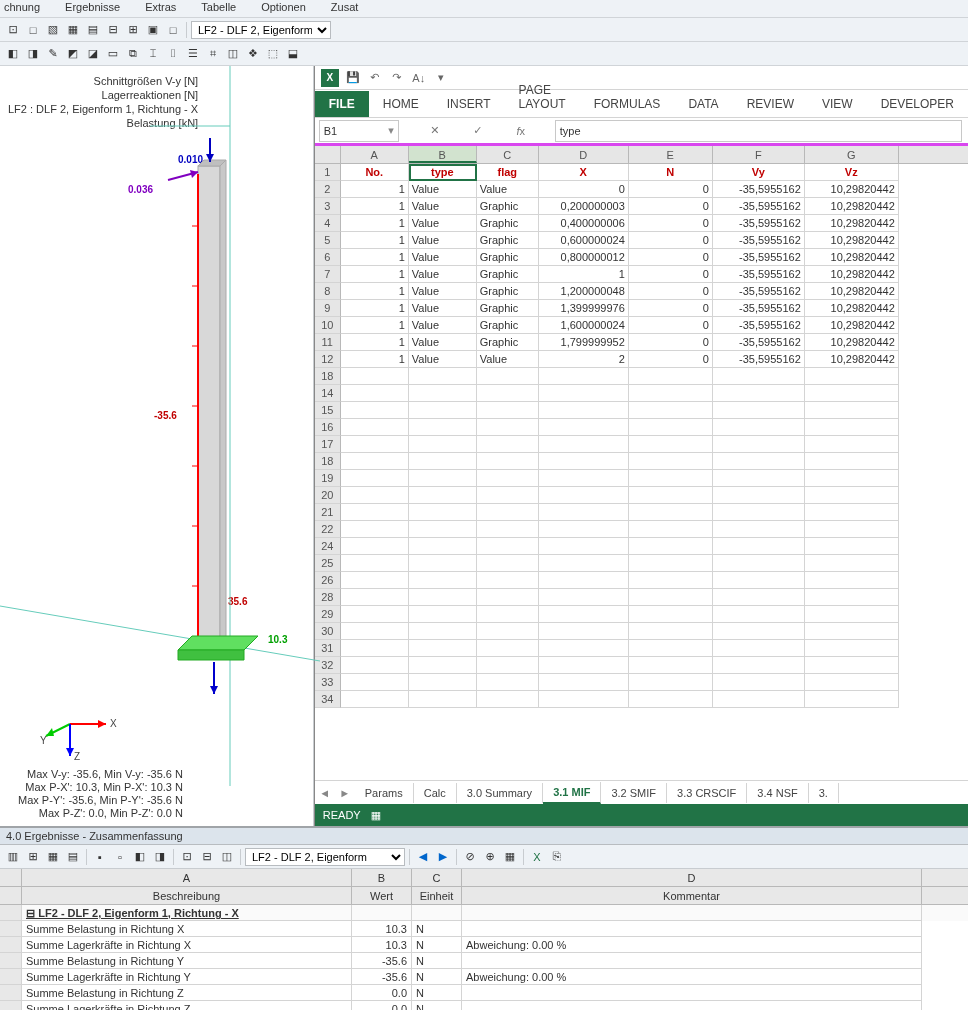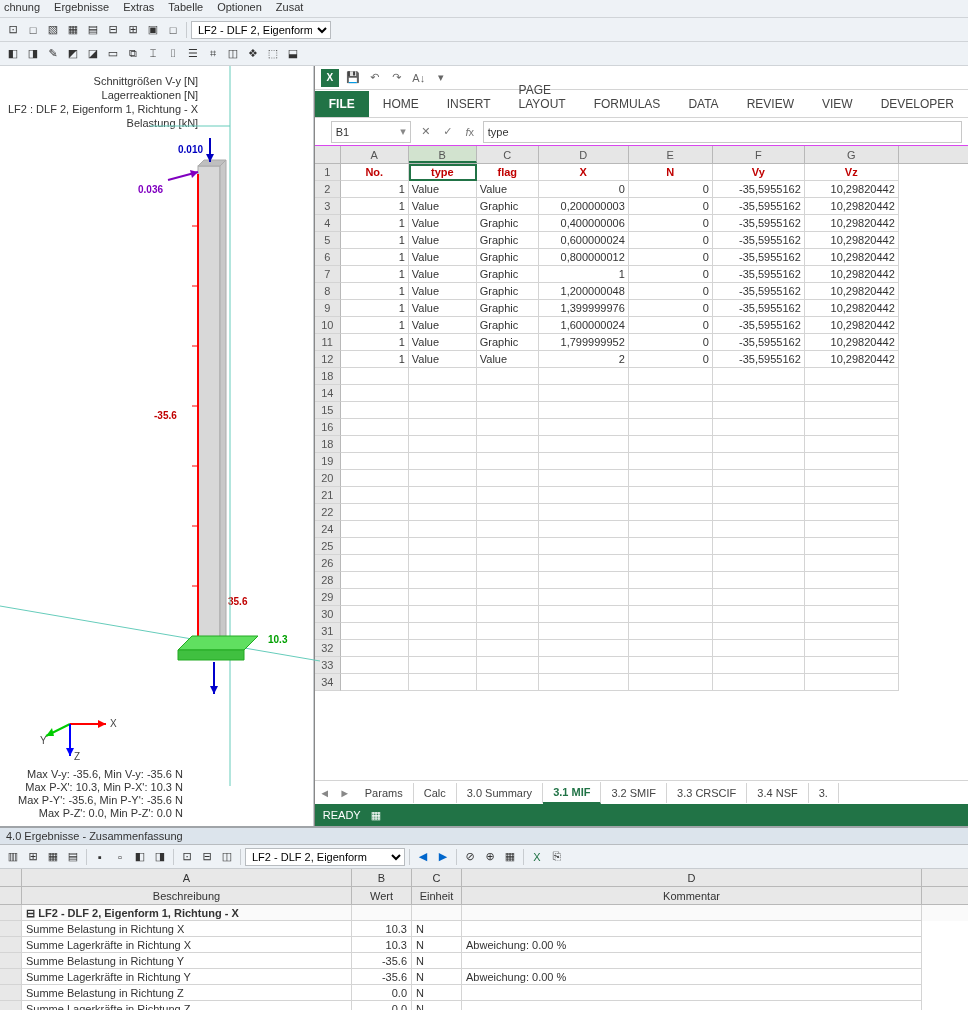--- a/index.html
+++ b/index.html
@@ -1,19 +1,19 @@
 <!DOCTYPE html>
 <html><head>
 <meta charset="utf-8">
 <style>
   * { box-sizing: border-box; font-family: "Segoe UI", Tahoma, sans-serif; }
   body { margin: 0; width: 968px; height: 1010px; background: #f0f0f0; overflow: hidden; font-size: 11px; color: #333; }
   
   
-  .eng-menubar { height: 18px; background: #eef2f6; padding: 1px 4px; display: flex; gap: 14px; border-bottom: 1px solid #d0d4d8; }
+  .eng-menubar { height: 18px; background: #eef2f6; padding: 1px 4px; display: flex; gap: 25px; border-bottom: 1px solid #d0d4d8; }
   .eng-menubar span { cursor: default; }
   .eng-tb { height: 24px; background: #eef2f6; border-bottom: 1px solid #d0d4d8; display: flex; align-items: center; gap: 2px; padding: 0 4px; overflow: hidden; }
   .tb-btn { width: 18px; height: 18px; border: 1px solid transparent; display: inline-flex; align-items: center; justify-content: center; font-size: 11px; }
   .tb-sep { width: 1px; height: 16px; background: #c8ccd0; margin: 0 2px; }
   .tb-combo { height: 18px; font-size: 11px; border: 1px solid #b8bcc0; background: #fff; padding: 0 2px; width: 140px; }
   
   
   .main-split { display: flex; height: 760px; }
   .viewport { position: relative; width: 320px; background: #fff; border-right: 1px solid #c8ccd0; text-align: right; }
   .viewport .overlay-text { position: absolute; left: 8px; top: 8px; font-size: 11px; line-height: 14px; }
@@ -22,21 +22,21 @@
   .viewport .stats { position: absolute; left: 8px; bottom: 6px; font-size: 11px; line-height: 13px; margin-left: 10px; }
   
   
   .excel { flex: 1; display: flex; flex-direction: column; background: #fff; border-left: 1px solid #888; }
   .xl-qat { height: 24px; background: #fff; display: flex; align-items: center; gap: 6px; padding: 0 6px; border-bottom: 1px solid #d4d4d4; }
   .xl-qat .xl-logo { width: 18px; height: 18px; background: #217346; color: #fff; font-weight: bold; font-size: 10px; display: flex; align-items: center; justify-content: center; }
   .xl-qat .qat-ico { width: 16px; height: 16px; display: inline-flex; align-items: center; justify-content: center; color: #666; }
   .xl-ribbon-tabs { height: 28px; background: #fff; display: flex; align-items: flex-end; padding-left: 0; border-bottom: 1px solid #d4d4d4; }
   .xl-tab { padding: 6px 14px; font-size: 12px; text-transform: uppercase; color: #444; cursor: default; }
   .xl-tab.file { background: #217346; color: #fff; font-weight: 600; text-align: center; }
-  .xl-namebox-row { height: 28px; display: flex; align-items: center; border-bottom: 1px solid #d946ef; background: #fff; padding-left: 12px; }
+  .xl-namebox-row { height: 28px; display: flex; align-items: center; border-bottom: 3px solid #d946ef; background: #fff; padding-left: 0; gap: 21px; }
   .xl-namebox { width: 80px; height: 22px; border: 1px solid #c8c8c8; margin: 0 4px; padding: 0 4px; display: flex; align-items: center; justify-content: space-between; }
   .xl-fx-btn { width: 22px; height: 22px; display: inline-flex; align-items: center; justify-content: center; color: #777; }
   .xl-fbar { flex: 1; height: 22px; border: 1px solid #c8c8c8; margin: 0 6px 0 2px; padding: 0 4px; display: flex; align-items: center; }
   
   .xl-grid { flex: 1; overflow: hidden; display: flex; flex-direction: column; }
   .xl-colhdrs { display: flex; background: #e6e6e6; height: 18px; border-bottom: 1px solid #b8b8b8; }
   .xl-corner { width: 26px; border-right: 1px solid #b8b8b8; background: #e6e6e6; }
   .xl-colhdr { border-right: 1px solid #b8b8b8; text-align: center; font-size: 11px; color: #555; line-height: 18px; background: #e6e6e6; }
   .xl-colhdr.sel { background: #d2e3cf; border-bottom: 2px solid #217346; }
   .colA { width: 68px; } .colB { width: 68px; } .colC { width: 62px; }
@@ -61,21 +61,21 @@
   .results-title { padding: 2px 6px; font-size: 11px; background: #dce4ec; border-bottom: 1px solid #b8bcc0; }
   .results-tb { height: 24px; display: flex; align-items: center; gap: 2px; padding: 0 4px; border-bottom: 1px solid #c8ccd0; }
   .results-grid { background: #fff; }
   .rg-hdr { display: flex; background: #e8e8e8; height: 18px; border-bottom: 1px solid #b8b8b8; }
   .rg-hcell { border-right: 1px solid #b8b8b8; text-align: center; font-size: 11px; line-height: 18px; }
   .rg-row { display: flex; height: 16px; }
   .rg-cell { border-right: 1px solid #d4d4d4; border-bottom: 1px solid #d4d4d4; padding: 0 4px; font-size: 11px; line-height: 16px; overflow: hidden; white-space: nowrap; }
   .rg-cell.r { text-align: right; }
   .rg-cell.handle { background: #e8e8e8; }
   .rg-rcol0 { width: 22px; } .rg-rcolA { width: 330px; } .rg-rcolB { width: 60px; } .rg-rcolC { width: 50px; } .rg-rcolD { width: 460px; }
-  .section-row { font-weight: bold; background: #fafafa; }
+  .section-row { font-weight: bold; background: #fafafa; text-decoration: underline; }
 </style>
 </head>
 <body>
 
 <div class="eng-menubar" id="eng-menus">
     <span>chnung</span>
     <span>Ergebnisse</span>
     <span>Extras</span>
     <span>Tabelle</span>
     <span>Optionen</span>
@@ -116,22 +116,22 @@
 
 <div class="main-split">
 
   <div class="viewport">
     <div class="overlay-text" id="vp-overlay">
         <div>Schnittgrößen V-y [N]</div>
         <div>Lagerreaktionen [N]</div>
         <div>LF2 : DLF 2, Eigenform 1, Richtung - X</div>
         <div>Belastung [kN]</div>
       </div>
-    <div class="dim-label" style="left:178px; top:78px; color:#0000c0;">0.010</div>
-    <div class="dim-label" style="left:138px; top:118px; color:#8000c0;">0.036</div>
+    <div class="dim-label" style="left:178px; top:88px; color:#0000c0;">0.010</div>
+    <div class="dim-label" style="left:128px; top:118px; color:#8000c0;">0.036</div>
     <div class="dim-label" style="left:154px; top:344px; color:#c00000;">-35.6</div>
     <div class="dim-label" style="left:228px; top:530px; color:#c00000;">35.6</div>
     <div class="dim-label" style="left:268px; top:568px; color:#00a000;">10.3</div>
 
     <svg width="320" height="720" style="position:absolute;left:0;top:0;">
 
       <line x1="0" y1="540" x2="320" y2="595" stroke="#6cb" stroke-width="1"></line>
       <line x1="150" y1="60" x2="230" y2="60" stroke="#6cb" stroke-width="1"></line>
       <line x1="230" y1="0" x2="230" y2="720" stroke="#6cb" stroke-width="1"></line>
 
@@ -374,20 +374,30 @@
             <div class="xl-cell colA r"></div>
             <div class="xl-cell colB"></div>
             <div class="xl-cell colC"></div>
             <div class="xl-cell colD r"></div>
             <div class="xl-cell colE r"></div>
             <div class="xl-cell colF r"></div>
             <div class="xl-cell colG r"></div>
           </div>
           <div class="xl-row">
             <div class="xl-rowhdr">16</div>
+            <div class="xl-cell colA r"></div>
+            <div class="xl-cell colB"></div>
+            <div class="xl-cell colC"></div>
+            <div class="xl-cell colD r"></div>
+            <div class="xl-cell colE r"></div>
+            <div class="xl-cell colF r"></div>
+            <div class="xl-cell colG r"></div>
+          </div>
+          <div class="xl-row">
+            <div class="xl-rowhdr">17</div>
             <div class="xl-cell colA r"></div>
             <div class="xl-cell colB"></div>
             <div class="xl-cell colC"></div>
             <div class="xl-cell colD r"></div>
             <div class="xl-cell colE r"></div>
             <div class="xl-cell colF r"></div>
             <div class="xl-cell colG r"></div>
           </div>
           <div class="xl-row">
             <div class="xl-rowhdr">18</div>

